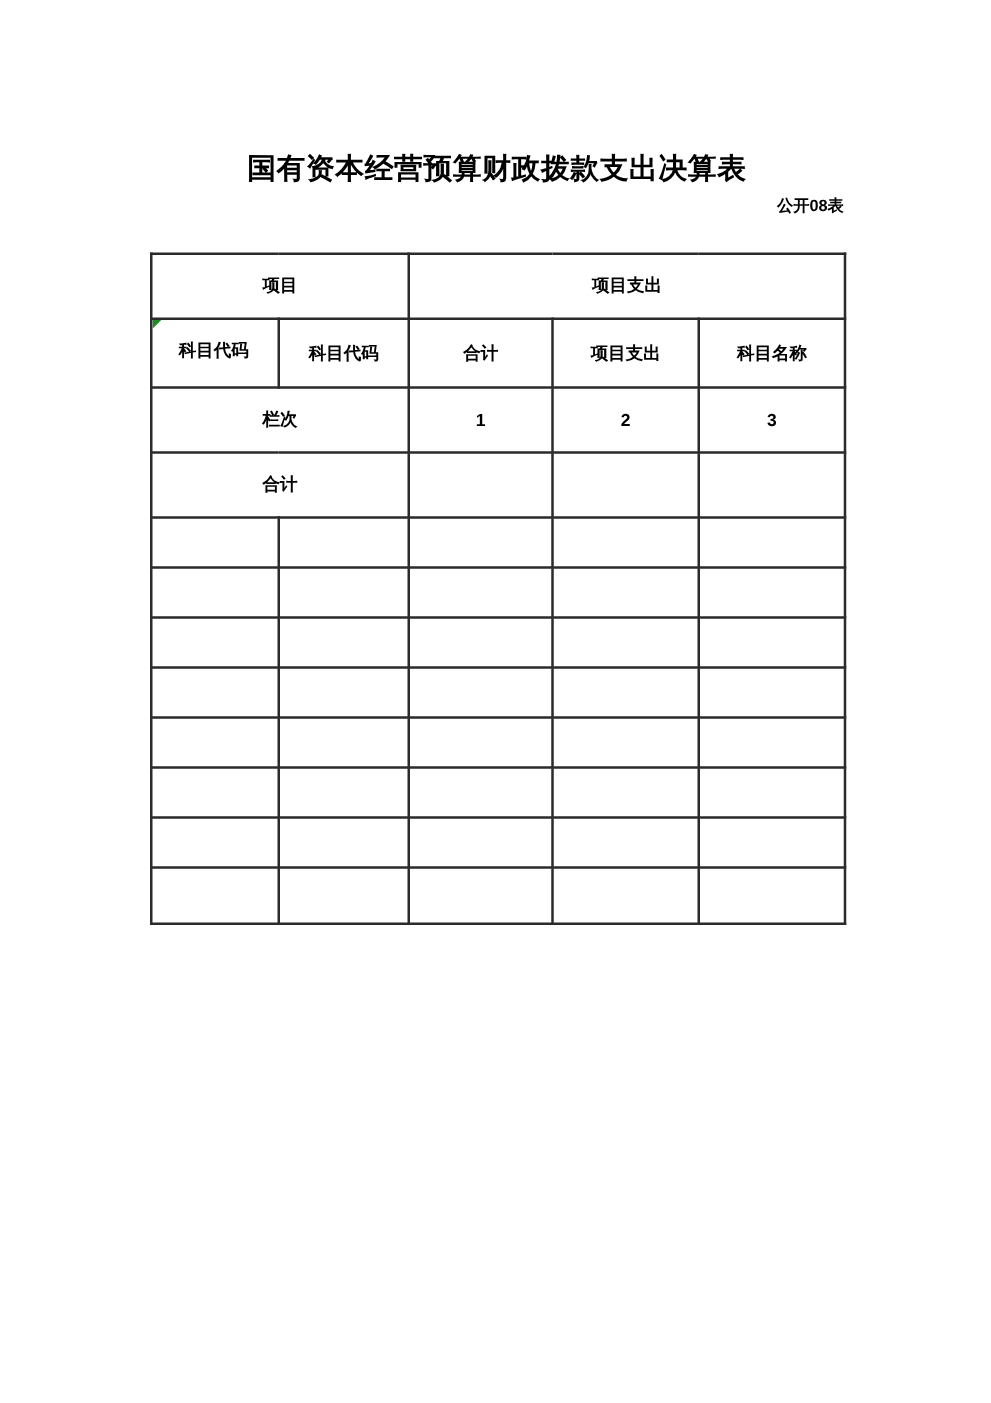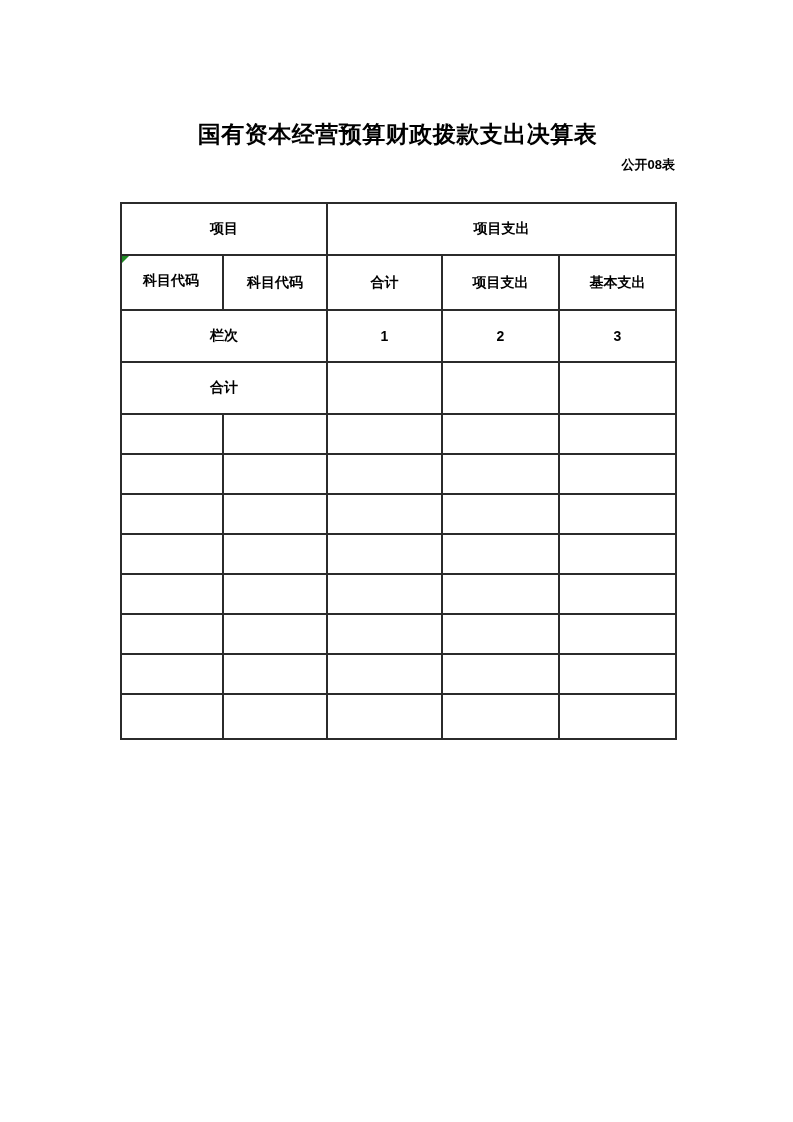--- a/index.html
+++ b/index.html
@@ -97,21 +97,21 @@
         <td colspan="3">项目支出</td>
       </tr>
       <tr class="r2">
         <td class="code-cell">
           <span class="corner-triangle"></span>
           <span class="code-label">科目代码</span>
         </td>
         <td>科目代码</td>
         <td>合计</td>
         <td>项目支出</td>
-        <td>基本支出</td>
+        <td>科目名称</td>
       </tr>
       <tr class="r3">
         <td colspan="2">栏次</td>
         <td class="num">1</td>
         <td class="num">2</td>
         <td class="num">3</td>
       </tr>
       <tr class="r4">
         <td colspan="2">合计</td>
         <td></td>

